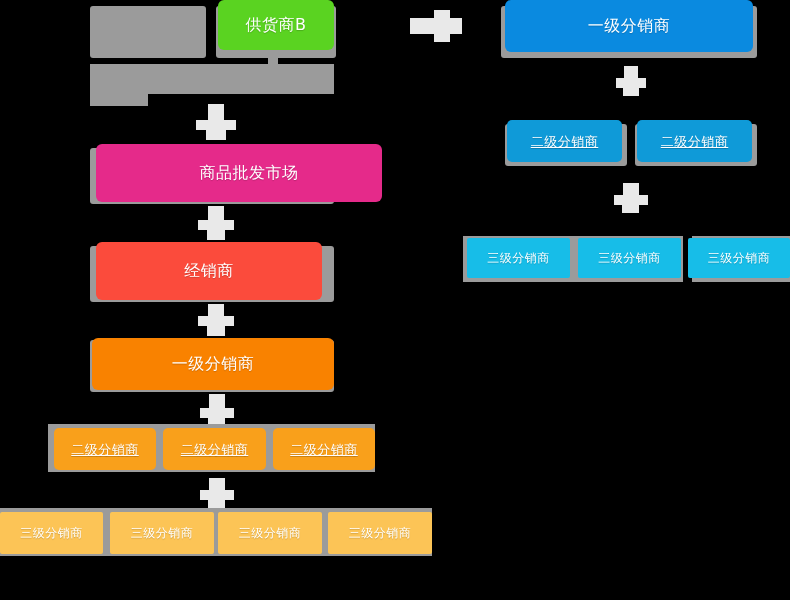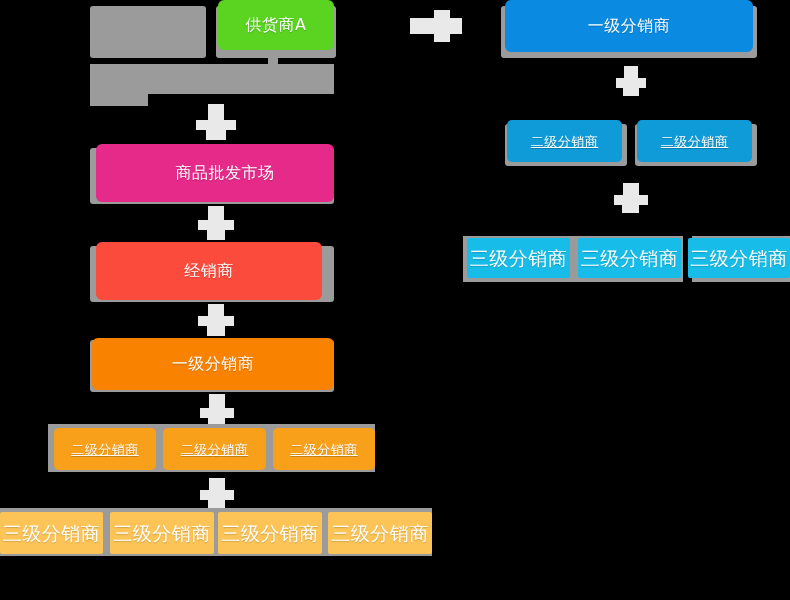--- a/index.html
+++ b/index.html
@@ -32,21 +32,21 @@
     justify-content: center;
     color: #ffffff;
     font-size: 16px;
     line-height: 1;
     letter-spacing: 0.5px;
     white-space: nowrap;
     border-radius: 6px;
     text-shadow: 0 1px 1px rgba(0,0,0,0.18);
   }
   .node.sm { font-size: 13px; border-radius: 5px; text-decoration: underline; }
-  .node.xs { font-size: 19px; border-radius: 2px; }
+  .node.xs { font-size: 12px; border-radius: 2px; }
 
   
   .plate {
     position: absolute;
     background: #9b9b9b;
     border-radius: 3px;
   }
   .plate.flat { border-radius: 0; }
 
   .blockarrow { position: absolute; }
@@ -59,34 +59,34 @@
   }
 </style>
 </head>
 <body>
 
 <div id="canvas">
 
   <div class="plate" style="left:90px; top:6px; width:116px; height:52px;"></div>
 
   <div class="plate" style="left:216px; top:6px; width:120px; height:52px;"></div>
-  <div class="node" style="left:218px; top:0px; width:116px; height:50px; background:#5ad321;">供货商A</div>
+  <div class="node" style="left:218px; top:0px; width:116px; height:50px; background:#5ad321;">供货商B</div>
 
   <div class="redacted" style="left:90px; top:64px; width:244px; height:30px;"></div>
   <div class="redacted" style="left:90px; top:94px; width:58px; height:12px;"></div>
   <div class="redacted" style="left:268px; top:58px; width:10px; height:8px;"></div>
 
   <div class="blockarrow" style="left:196px; top:104px; width:40px; height:36px;">
     <i style="left:12px; top:0px; width:16px; height:16px;"></i>
     <i style="left:0px; top:16px; width:40px; height:10px;"></i>
     <i style="left:10px; top:26px; width:20px; height:10px;"></i>
   </div>
 
   <div class="plate" style="left:90px; top:148px; width:244px; height:56px;"></div>
-  <div class="node" style="left:96px; top:144px; width:238px; height:58px; background:#e52a8a;padding-left:20px;">商品批发市场</div>
+  <div class="node" style="left:96px; top:144px; width:286px; height:58px; background:#e52a8a;padding-left:20px;">商品批发市场</div>
 
   <div class="blockarrow" style="left:198px; top:206px; width:36px; height:34px;">
     <i style="left:10px; top:0px; width:16px; height:14px;"></i>
     <i style="left:0px; top:14px; width:36px; height:10px;"></i>
     <i style="left:9px; top:24px; width:18px; height:10px;"></i>
   </div>
 
   <div class="plate" style="left:90px; top:246px; width:244px; height:56px;"></div>
   <div class="node" style="left:96px; top:242px; width:226px; height:58px; background:#fb4b3c;">经销商</div>
 

